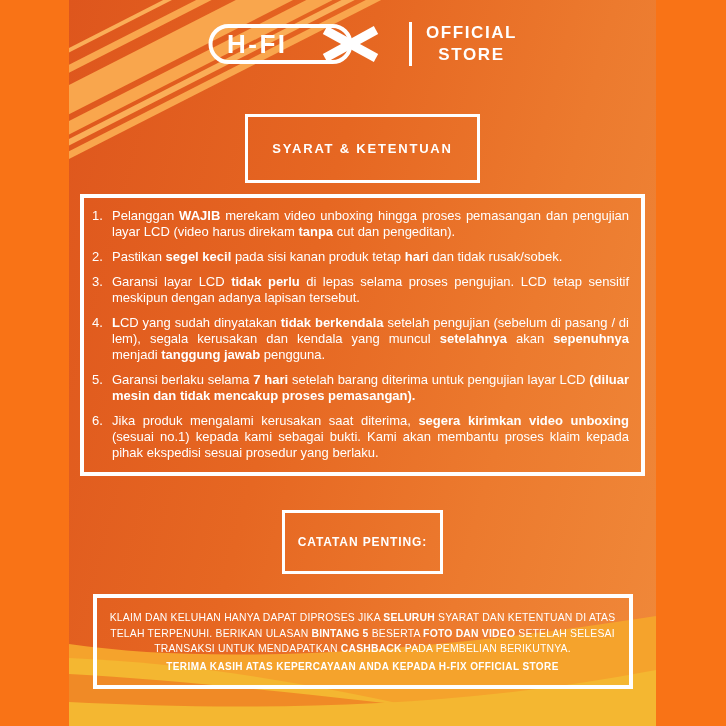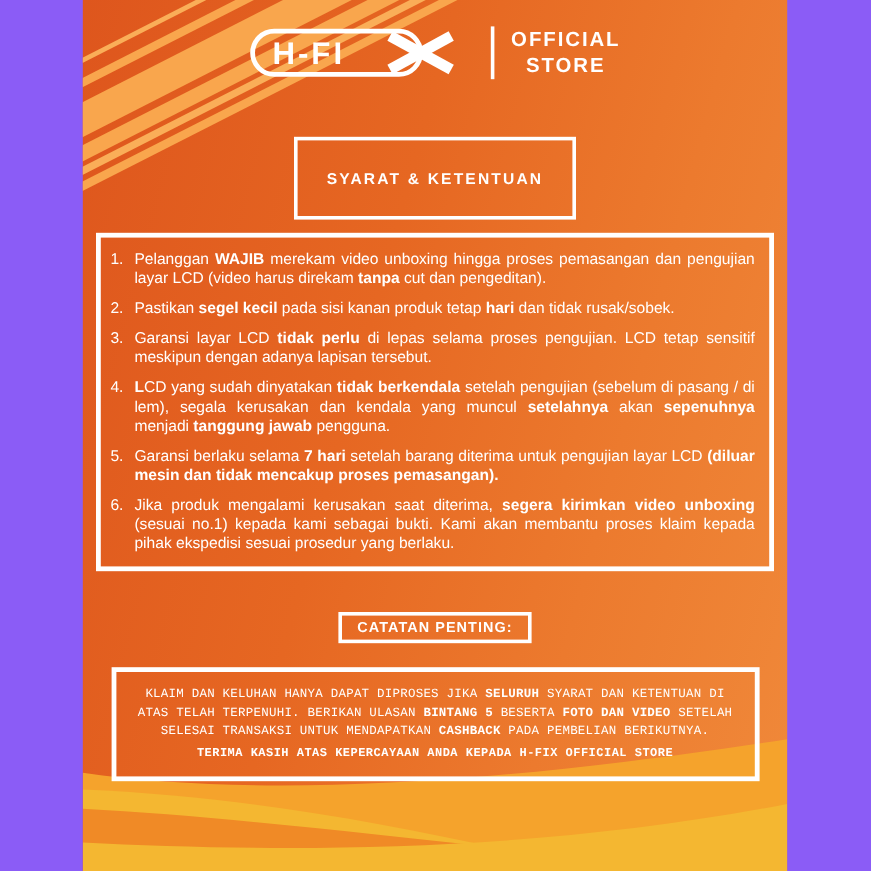--- a/index.html
+++ b/index.html
@@ -1,17 +1,17 @@
 <!DOCTYPE html>
 <html><head>
 <meta charset="utf-8">
 <style>
   html,body{margin:0;padding:0;background:#ffffff;}
   .page{
-    position:relative;width:726px;height:726px;background:#8b5cf6;
+    position:relative;width:726px;height:726px;background:#f97316;
     font-family:"Liberation Sans","DejaVu Sans",sans-serif;overflow:hidden;
   }
   .poster{
     position:absolute;left:69px;top:0;width:587px;height:726px;
     background:linear-gradient(105deg,#DE561D 0%,#E66722 40%,#EC7A2E 70%,#F0893A 100%);
     overflow:hidden;
   }
   
   .stripes{
     position:absolute;left:-120px;top:-34px;width:480px;height:210px;
@@ -28,33 +28,33 @@
   .content{position:absolute;inset:0;display:flex;flex-direction:column;align-items:center;color:#fff;}
   .logo-row{margin-top:20px;display:flex;align-items:center;}
   .store-text{
     margin-left:23px;padding-left:14px;border-left:3px solid #fff;
     font-weight:700;font-size:17px;letter-spacing:1.6px;line-height:1.28;text-align:center;
   }
   .box-title{
     border:3px solid #fff;font-weight:700;text-align:center;white-space:nowrap;
   }
   .title1{margin-top:46px;font-size:13px;letter-spacing:1.8px;padding:24px 24px;}
-  .title2{margin-top:34px;font-size:12px;letter-spacing:0.9px;padding:3px 13px;}
+  .title2{margin-top:34px;font-size:12px;letter-spacing:0.9px;padding:22px 13px;}
   .terms-box{
     margin-top:11px;width:565px;box-sizing:border-box;border:4px solid #fff;
     padding:10px 12px 11px 8px;
   }
   .term{display:flex;margin-bottom:9px;font-size:13px;line-height:16px;}
   .term:last-child{margin-bottom:0;}
   .term .num{width:20px;flex:none;}
   .term .txt{flex:1;text-align:justify;}
   b{font-weight:700;}
   .notes-box{
     margin-top:20px;width:540px;box-sizing:border-box;border:4px solid #fff;
-    padding:12px 10px 13px;text-align:center;font-family:Liberation Mono, monospace;
+    padding:12px 10px 13px;text-align:center;
   }
   .notes-p{font-size:10.4px;line-height:15.5px;letter-spacing:0.2px;}
   .thanks{margin-top:4px;font-size:10px;font-weight:700;letter-spacing:0.4px;}
 </style>
 </head>
 <body>
 
 <div class="page">
   <div class="poster">
 

